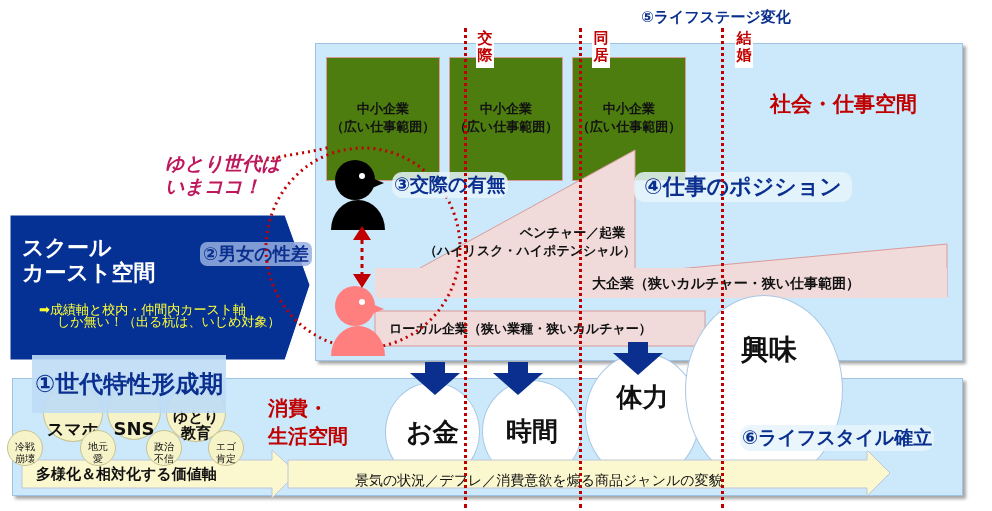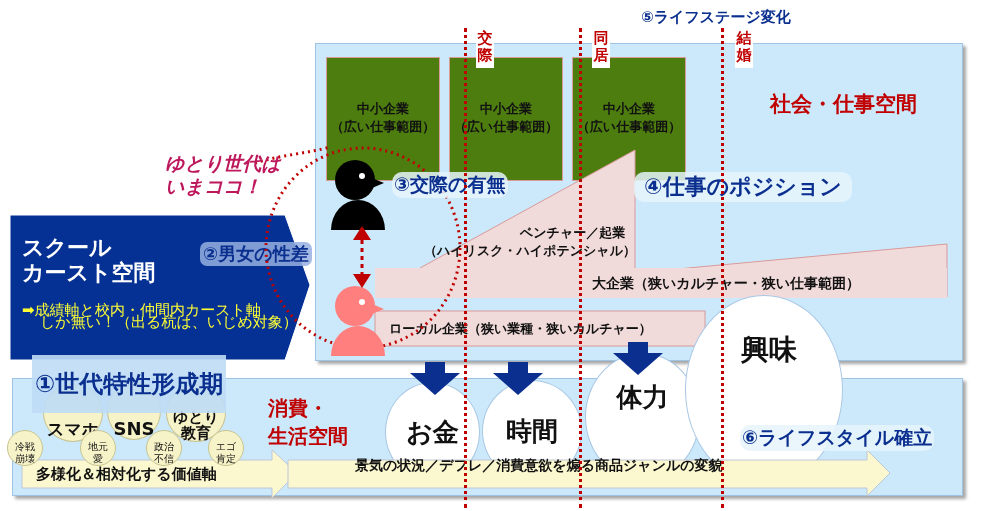--- a/index.html
+++ b/index.html
@@ -76,21 +76,21 @@
       <rect x="228" y="2" width="20" height="12"></rect>
       <polygon points="213,13 263,13 238,35"></polygon>
     </g>
 </svg>
 
 <svg class="abs" style="left:12px;top:448px;" width="880" height="56">
   <polygon points="10,12 260,12 260,2 285,25 260,50 260,40 10,40" fill="#fbf8d0" stroke="#bfc6d8" stroke-width="1"></polygon>
   <polygon points="276,12 855,12 855,2 878,25 855,48 855,40 276,40" fill="#fbf8d0" stroke="#bfc6d8" stroke-width="1"></polygon>
 </svg>
 <div class="abs" style="left:36px;top:465px;font-weight:bold;font-size:15px;color:#111;">多様化＆相対化する価値軸</div>
-<div class="abs" style="left:355px;top:457px;font-size:14px;color:#111;font-weight:bold;">景気の状況／デフレ／消費意欲を煽る商品ジャンルの変貌</div>
+<div class="abs" style="left:355px;top:472px;font-size:14px;color:#111;font-weight:normal;">景気の状況／デフレ／消費意欲を煽る商品ジャンルの変貌</div>
 
 <div class="abs beige" style="left:43px;top:384px;width:60px;height:58px;font-size:17px;font-weight:bold;">
     <span>スマホ</span>
   </div>
 <div class="abs beige" style="left:107px;top:382px;width:54px;height:58px;font-size:18px;font-weight:bold;">
     <span>SNS</span>
   </div>
 <div class="abs beige" style="left:166px;top:384px;width:60px;height:58px;font-size:15px;font-weight:bold;line-height:16px;white-space:pre-line;"><span>ゆとり
 教育</span></div>
 <div class="abs beige" style="left:7px;top:430px;width:36px;height:36px;font-size:10px;line-height:12px;white-space:pre-line;"><span>冷戦
@@ -109,21 +109,21 @@
 
 <div class="abs navy hl" style="left:740px;top:425px;font-size:19px;padding:0 2px;">⑥ライフスタイル確立</div>
 
 <svg class="abs" style="left:10px;top:215px;" width="300" height="150">
   <polygon points="0,0 275,0 300,70 275,145 0,145" fill="#063194" stroke="#fff" stroke-width="1"></polygon>
 </svg>
 <div class="abs" style="left:22px;top:235px;color:#fff;font-weight:bold;font-size:22px;line-height:25px;">
   <div>スクール</div>
   <div>カースト空間</div>
 </div>
-<div class="abs" style="left:22px;top:304px;color:#ffff33;font-size:15px;line-height:12px;">
+<div class="abs" style="left:39px;top:304px;color:#ffff33;font-size:13px;line-height:12px;">
   <div>➡成績軸と校内・仲間内カースト軸</div>
   <div style="padding-left:18px;">しか無い！（出る杭は、いじめ対象）</div>
 </div>
 
 <div class="abs navy" style="left:32px;top:355px;font-size:24px;background:rgba(190,220,245,.9);padding:13px 3px;">①世代特性形成期</div>
 
 <div class="abs navy" style="left:200px;top:242px;font-size:18px;background:rgba(150,175,225,.85);padding:0 3px;border-radius:7px;">②男女の性差</div>
 
 <svg class="abs" style="left:250px;top:135px;" width="240" height="240">
   <ellipse cx="113" cy="113" rx="97" ry="100" fill="none" stroke="#c00000" stroke-width="3" stroke-dasharray="2,4"></ellipse>

